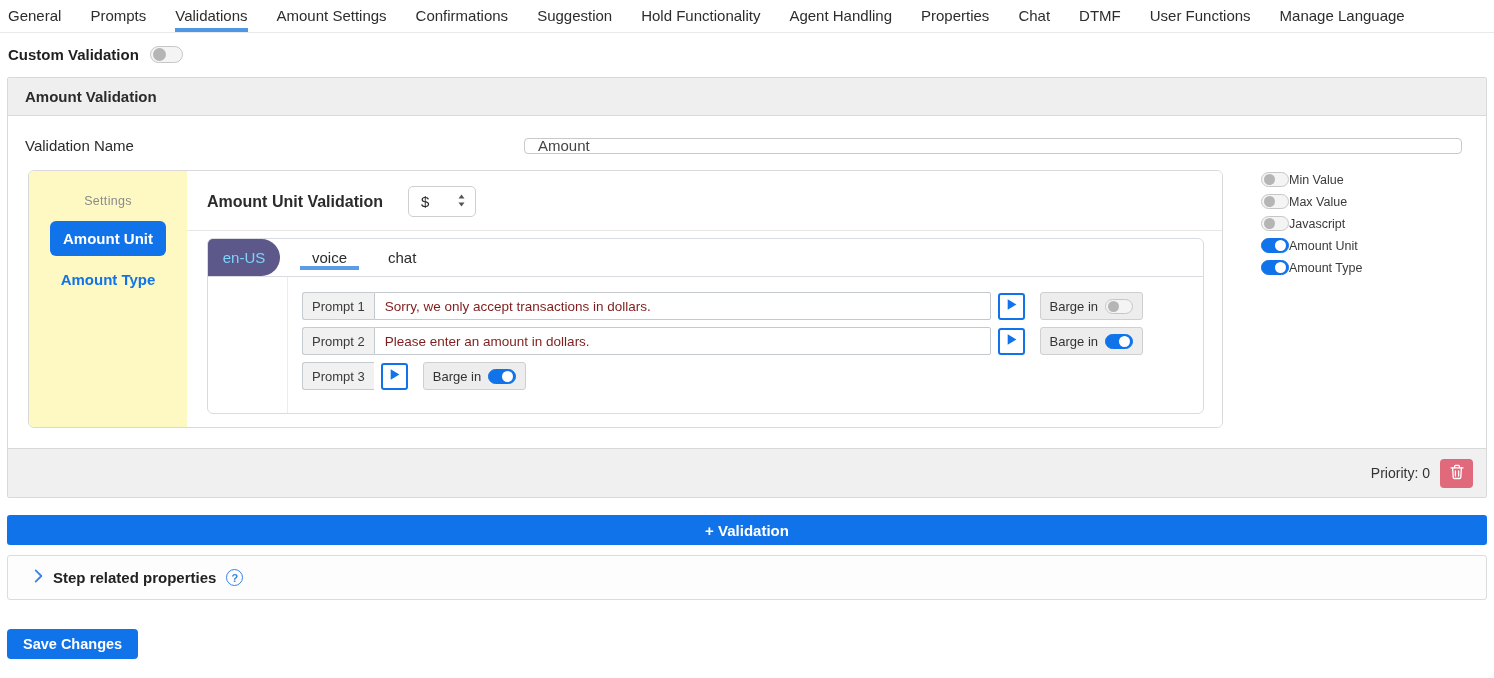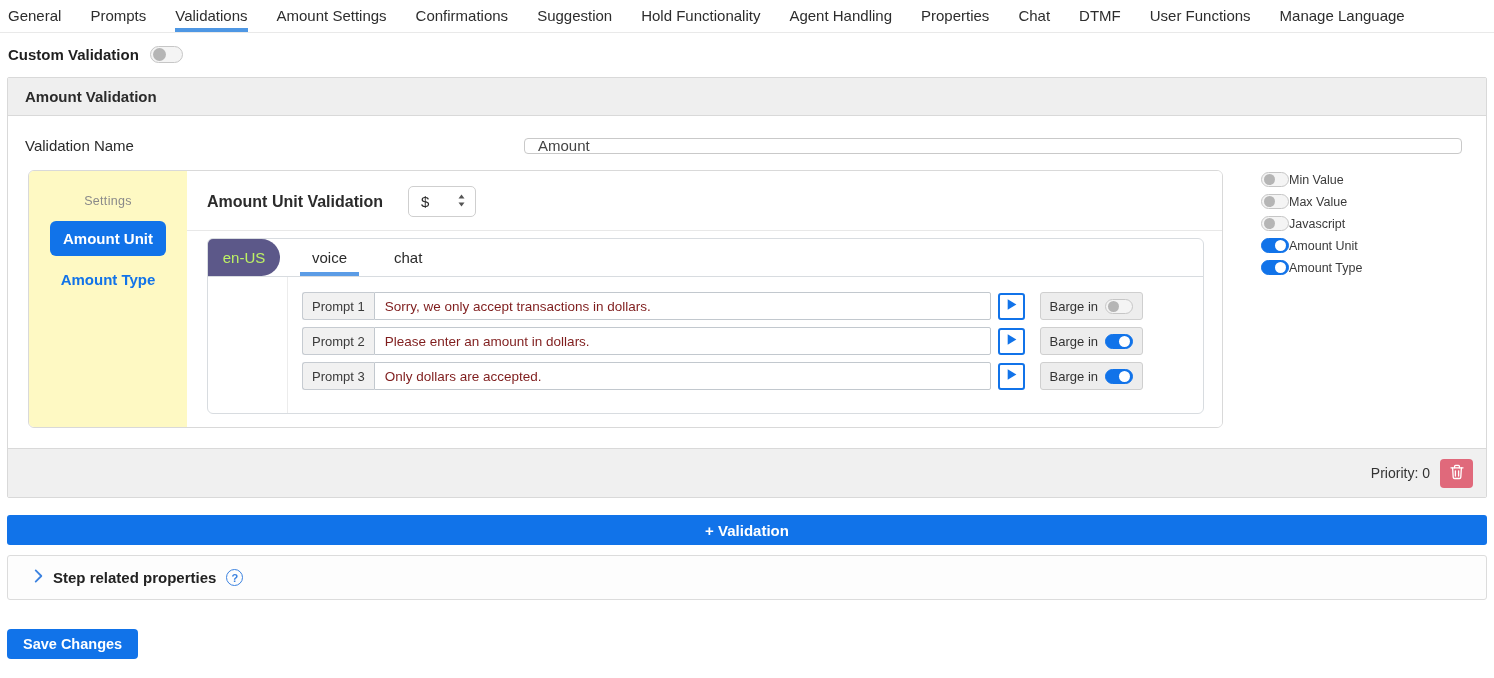--- a/index.html
+++ b/index.html
@@ -42,22 +42,22 @@
   .side .btn-unit { margin-top:13px; background:#1173e9; color:#fff; border:none; border-radius:6px; padding:9px 13px; font:700 15px "Liberation Sans",sans-serif; cursor:pointer; }
   .side .lnk-type { margin-top:15px; color:#1173e9; font-size:15px; font-weight:700; cursor:pointer; }
 
   .cmain { flex:1; background:#fff; }
   .cmain-head { display:flex; align-items:center; gap:25px; padding:15px 20px 13px; border-bottom:1px solid #e8e8e8; }
   .cmain-head .ttl { font-size:16px; font-weight:700; color:#2b2b2b; }
   .unit-select { width:68px; height:31px; border:1px solid #cfcfcf; border-radius:5px; display:flex; align-items:center; justify-content:space-between; padding:0 9px 0 12px; font-size:15px; color:#2b2b2b; cursor:pointer; background:#fff; }
 
   .tabbox { margin:7px 18px 0 20px; border:1px solid #d8dce0; border-radius:6px; }
   .tabbar { display:flex; align-items:stretch; height:38px; border-bottom:1px solid #d8dce0; }
-  .locale-badge { width:72px; background:#5c5889; color:#bef264; font-size:15px; display:flex; align-items:center; justify-content:center; border-radius:5px 19px 19px 0; flex:none; }
-  .tabs { display:flex; margin-left:20px; gap:23px; }
+  .locale-badge { width:72px; background:#5c5889; color:#7dd3fc; font-size:15px; display:flex; align-items:center; justify-content:center; border-radius:5px 19px 19px 0; flex:none; }
+  .tabs { display:flex; margin-left:20px; gap:17px;align-items:center; }
   .tab { padding:0 12px; display:flex; align-items:center; font-size:15px; color:#2b2b2b; cursor:pointer; }
   .tab.active { border-bottom:4px solid #5b9ce6; padding-top:4px; }
 
   .prompts-wrap { display:flex; min-height:136px; }
   .prompts-spacer { width:80px; border-right:1px solid #ececec; flex:none; }
   .prompt-list { flex:1; padding:15px 60px 15px 14px; }
   .prompt-row { display:flex; align-items:center; margin-bottom:7px; height:28px; }
   .pchip { height:28px; display:flex; align-items:center; background:#f1f1f1; border:1px solid #c6cbd1; border-right:none; border-radius:3px 0 0 3px; padding:0 9px; font-size:13px; color:#3a3a3a; white-space:nowrap; flex:none; }
   .ptext { flex:1; height:28px; border:1px solid #c2c8ce; border-radius:0 2px 2px 0; font:13.5px "Liberation Sans",sans-serif; color:#7f1d1d; padding:0 10px; outline:none; }
   .play-btn { width:27px; height:27px; margin-left:7px; border:2px solid #1173e9; border-radius:3px; background:#fff; display:flex; align-items:center; justify-content:center; cursor:pointer; flex:none; }
@@ -176,21 +176,20 @@
                         </svg></span>
                   </button>
                   <span class="barge">
                     <span>Barge in</span>
                     <span class="sw sw-s on"></span>
                   </span>
                 </div>
 
                 <div class="prompt-row">
                   <span class="pchip">Prompt 3</span>
-                  <input class="ptext" type="text" value="Only dollars are accepted." style="">
                   <button class="play-btn">
                     <span><svg width="13" height="13" viewBox="0 0 12 12">
                           <path d="M2.5 1.2v9.6l8-4.8z" fill="#1173e9"></path>
                         </svg></span>
                   </button>
                   <span class="barge">
                     <span>Barge in</span>
                     <span class="sw sw-s on"></span>
                   </span>
                 </div>

